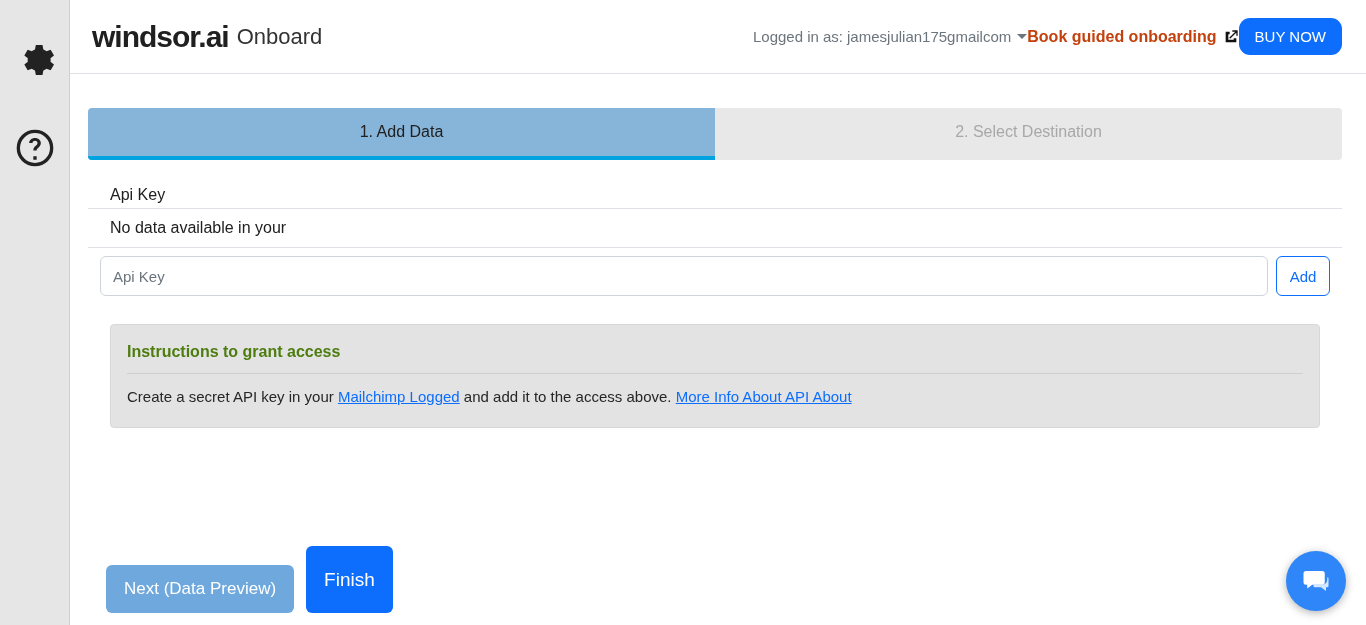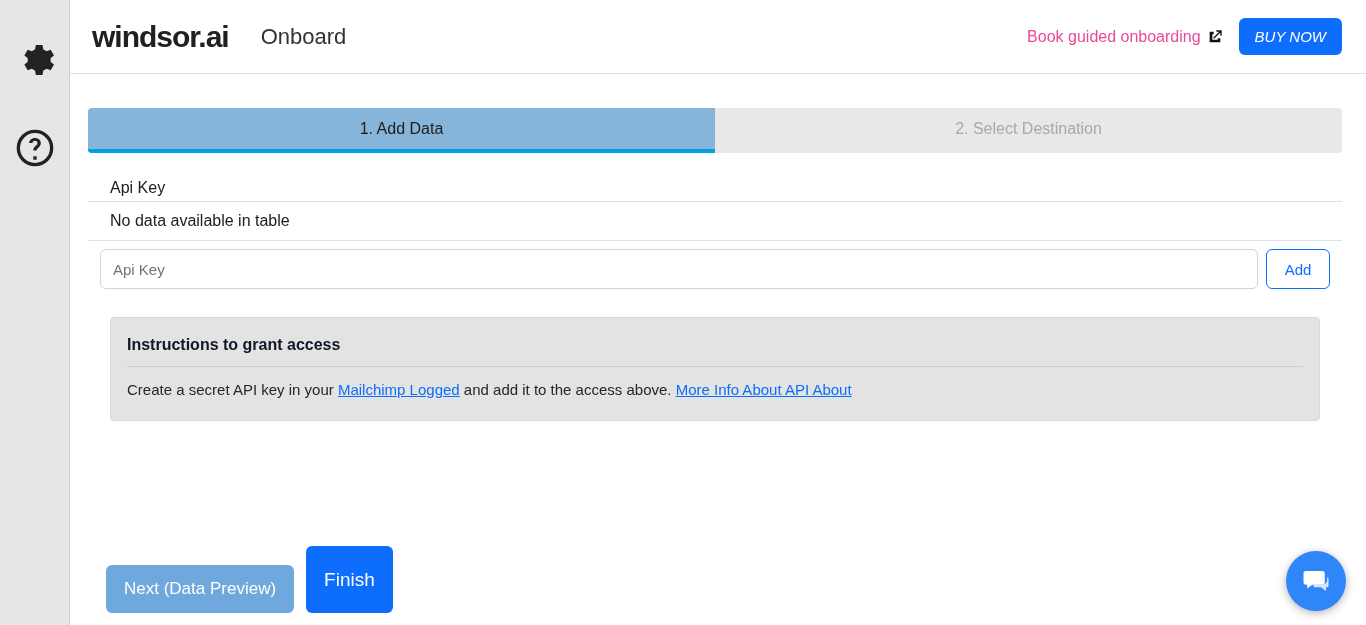--- a/index.html
+++ b/index.html
@@ -11,40 +11,40 @@
   --border:#dee2e6;
   --instr-bg:#e3e3e3;
   --link:#0d6efd;
 }
 *{box-sizing:border-box;}
 html,body{margin:0;padding:0;height:100%;font-family:"Segoe UI",Arial,sans-serif;font-size:15px;color:#212529;background:#fff;}
 body{width:1366px;height:625px;overflow:hidden;position:relative;}
 .sidebar{position:absolute;left:0;top:0;width:70px;height:625px;background:var(--sidebar-bg);display:flex;flex-direction:column;align-items:center;padding-top:40px;gap:48px;border-right:1px solid #d0d0d0;}
 .sidebar .icon-btn{width:40px;height:40px;display:flex;align-items:center;justify-content:center;cursor:pointer;}
 .main{position:absolute;left:70px;top:0;right:0;bottom:0;display:flex;flex-direction:column;}
-.topbar{height:74px;display:flex;align-items:center;padding:0 24px 0 22px;border-bottom:1px solid var(--border);gap:16px;}
+.topbar{height:74px;display:flex;align-items:center;padding:0 24px 0 22px;border-bottom:1px solid var(--border);gap:0;}
 .logo{font-size:30px;font-weight:700;letter-spacing:-1px;color:#202020;}
-.logo-sub{font-size:22px;color:#333;margin-left:16px;}
+.logo-sub{font-size:22px;color:#333;margin-left:8px;}
 .topbar-spacer{flex:1;}
 .logged{color:var(--gray-text);font-size:15px;display:flex;align-items:center;gap:4px;cursor:pointer;}
-.book-link{color:#ec4899;font-size:16px;display:flex;align-items:center;gap:6px;cursor:pointer;}
-.buy-btn{background:var(--blue);color:#fff;border:none;border-radius:6px;padding:10px 16px;font-size:15px;cursor:pointer;font-style:italic;}
+.book-link{color:#c2410c;font-size:16px;display:flex;align-items:center;gap:6px;cursor:pointer;font-weight:bold;}
+.buy-btn{background:var(--blue);color:#fff;border:none;border-radius:11px;padding:10px 16px;font-size:15px;cursor:pointer;}
 .content{padding:34px 24px 0 18px;flex:1;display:flex;flex-direction:column;}
 .tabs{display:flex;border-radius:4px;overflow:hidden;margin-bottom:18px;}
-.tab{flex:1;height:45px;display:flex;align-items:center;justify-content:center;font-size:16px;background:#e8e8e8;color:#a8a8a8;cursor:pointer;border-bottom:4px solid transparent;}
+.tab{flex:1;height:52px;display:flex;align-items:center;justify-content:center;font-size:16px;background:#e8e8e8;color:#a8a8a8;cursor:pointer;border-bottom:4px solid transparent;}
 .tab.active{background:var(--blue-light);color:#202020;border-bottom:4px solid var(--blue-accent);}
 .table-wrap{border-bottom:1px solid var(--border);}
 .table-header{padding:8px 8px 4px 22px;font-size:16px;color:#202020;border-bottom:1px solid var(--border);}
 .table-empty{padding:10px 8px 10px 22px;font-size:16px;color:#202020;}
 .input-row{display:flex;gap:8px;margin:8px 12px 28px 12px;align-items:stretch;}
 .api-input{flex:1;height:40px;border:1px solid #ced4da;border-radius:6px;padding:0 12px;font-size:15px;color:#495057;}
 .api-input::placeholder{color:#6c757d;}
-.add-btn{width:64px;border:1px solid var(--blue);background:#fff;color:var(--blue);border-radius:6px;font-size:15px;cursor:pointer;}
+.add-btn{width:54px;border:1px solid var(--blue);background:#fff;color:var(--blue);border-radius:6px;font-size:15px;cursor:pointer;}
 .instructions-card{margin:0 22px;background:var(--instr-bg);border:1px solid #d7d7d7;border-radius:4px;padding:18px 16px 22px 16px;}
-.instr-title{font-weight:700;color:#0f172a;margin-bottom:14px;padding-bottom:12px;border-bottom:1px solid #cfcfcf;font-size:16px;}
+.instr-title{font-weight:700;color:#4d7c0f;margin-bottom:14px;padding-bottom:12px;border-bottom:1px solid #cfcfcf;font-size:16px;}
 .instr-body{font-size:15px;color:#262626;}
 .instr-body a{color:var(--link);text-decoration:underline;}
 .footer-btns{margin-top:auto;padding:0 18px 12px;display:flex;gap:12px;}
 .next-btn{background:#6fa8dc;color:#fff;border:none;border-radius:6px;padding:14px 18px;font-size:17px;cursor:pointer;margin-top:19px;}
 .finish-btn{background:var(--blue);color:#fff;border:none;border-radius:6px;padding:14px 18px;font-size:19px;cursor:pointer;}
 .chat-bubble{position:absolute;right:20px;bottom:14px;width:60px;height:60px;border-radius:50%;background:#2e86f8;display:flex;align-items:center;justify-content:center;cursor:pointer;box-shadow:0 2px 8px rgba(0,0,0,.3);}
 svg{display:block;}
 .caret{width:0;height:0;border-left:5px solid transparent;border-right:5px solid transparent;border-top:5px solid #6c757d;display:inline-block;margin-left:2px;}
 </style>
 </head>
@@ -66,20 +66,25 @@
         </svg>
     </span>
   </div>
 </div>
 
 <div class="main">
   <div class="topbar">
     <span class="logo">windsor.ai</span>
     <span class="logo-sub">Onboard</span>
     <div class="topbar-spacer"></div>
+    <div class="logged">
+      <span>Logged in as: </span>
+      <span>jamesjulian175gmailcom</span>
+      <span class="caret"></span>
+    </div>
     <div class="book-link">
       <span>Book guided onboarding</span>
       <span>
         <svg width="16" height="16" viewBox="0 0 24 24">
             <path fill="none" stroke="#111" stroke-width="2" d="M14 3h7v7M21 3L10 14M5 5h4v2H7v10h10v-2h2v4H5V5z"></path>
           </svg>
       </span>
     </div>
     <button class="buy-btn">BUY NOW</button>
   </div>
@@ -89,21 +94,21 @@
       <div class="tab active">
         <span>1. Add Data</span>
       </div>
       <div class="tab">
         <span>2. Select Destination</span>
       </div>
     </div>
 
     <div class="table-wrap">
       <div class="table-header">Api Key</div>
-      <div class="table-empty">No data available in table</div>
+      <div class="table-empty">No data available in your</div>
     </div>
 
     <div class="input-row">
       <input class="api-input" type="text" placeholder="Api Key" style="">
       <button class="add-btn">Add</button>
     </div>
 
     <div class="instructions-card">
       <div class="instr-title">Instructions to grant access</div>
       <div class="instr-body">

